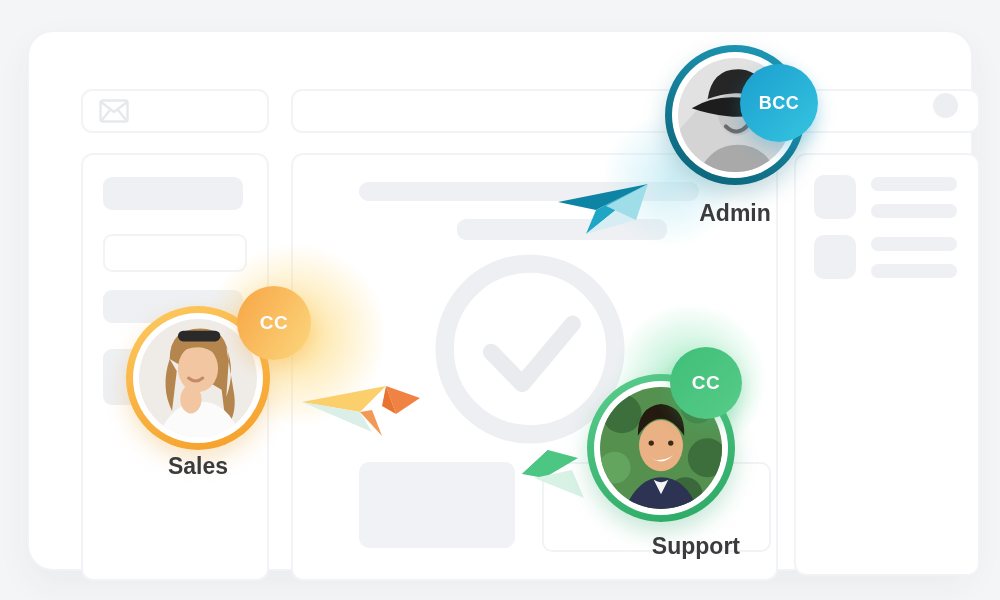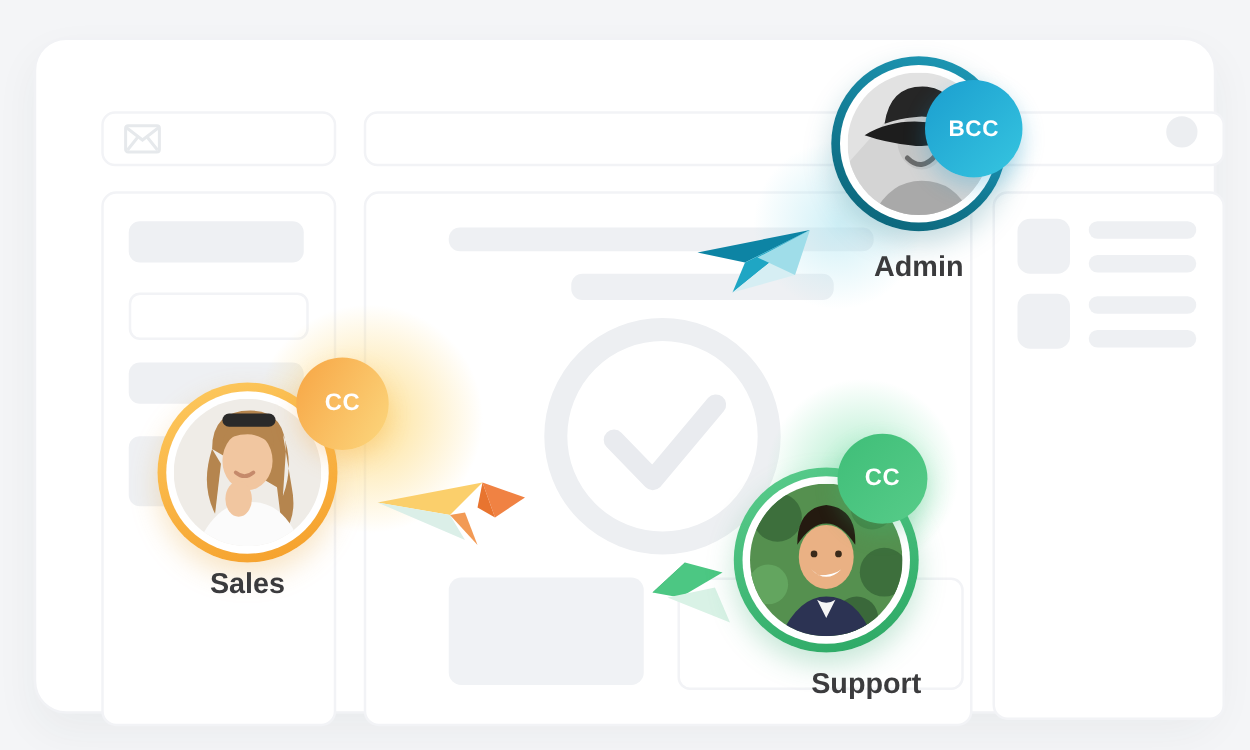--- a/index.html
+++ b/index.html
@@ -85,21 +85,21 @@
     background:linear-gradient(120deg,#f7a544,#fcd77e);
     box-shadow:0 8px 18px rgba(245,170,70,.3);}
   .badge-cc-support{left:670px;top:347px;width:72px;height:72px;font-size:19px;
     background:linear-gradient(135deg,#3fbe78,#57cc89);
     box-shadow:0 8px 18px rgba(60,190,120,.3);}
 
   
   .user-label{color:#3b3b3d;font-weight:bold;font-size:23px;text-align:center;}
   .label-admin{left:655px;top:200px;width:160px;}
   .label-sales{left:118px;top:453px;width:160px;}
-  .label-support{left:613px;top:533px;width:160px;}
+  .label-support{left:580px;top:533px;width:160px;text-align:right;}
 
   .plane{pointer-events:none;}
   .plane-teal{left:556px;top:180px;}
   .plane-orange{left:296px;top:380px;}
   .plane-green{left:518px;top:446px;}
 </style>
 </head>
 <body>
 
 <div class="abs card">

